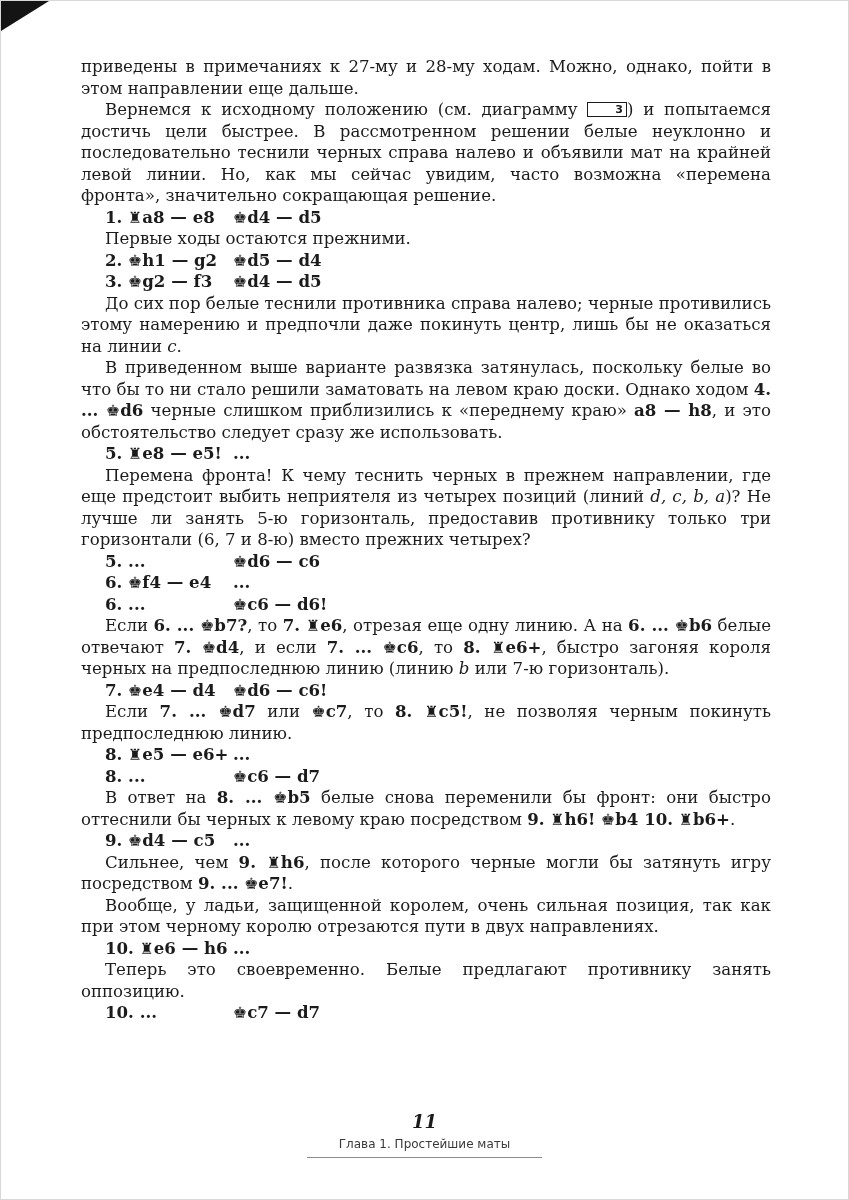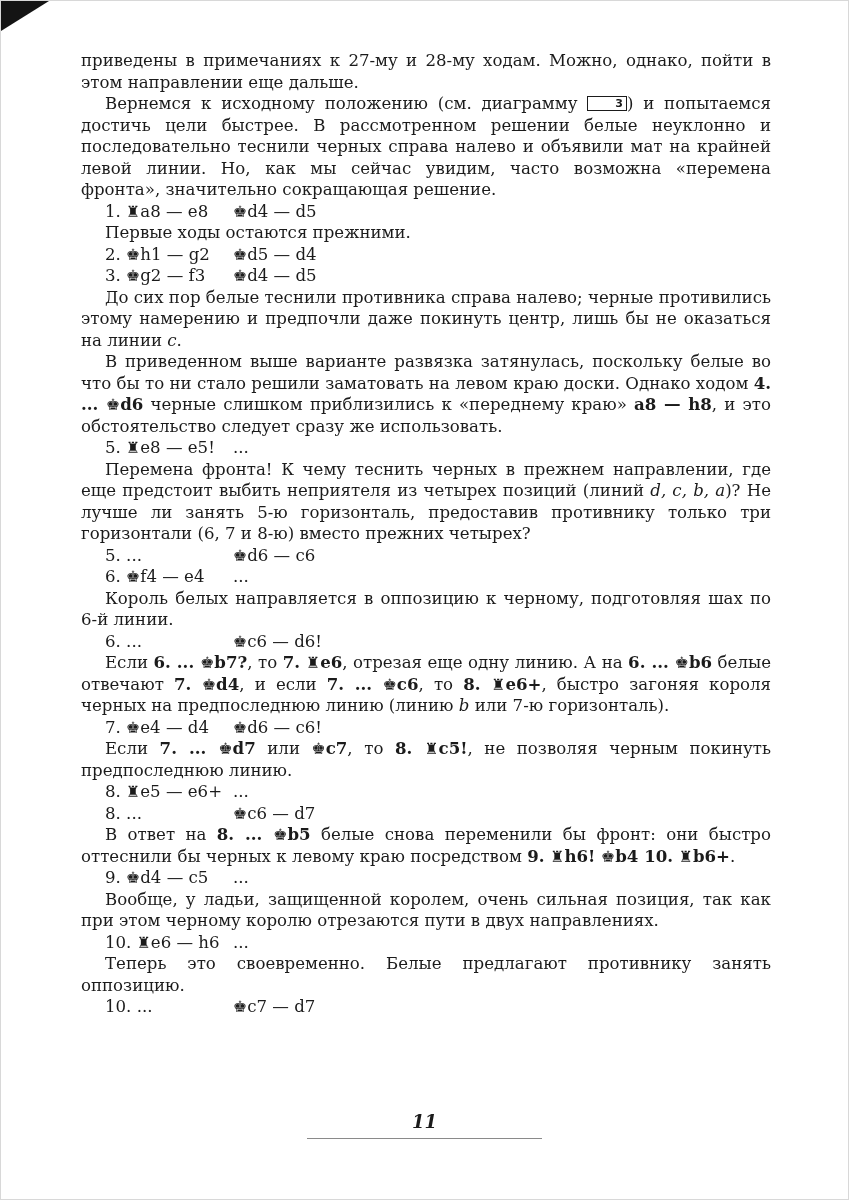--- a/index.html
+++ b/index.html
@@ -13,27 +13,27 @@
     font-family:"DejaVu Serif", serif;
     color:#1b1b1b;
   }
   .corner {
     position:absolute; top:0; left:0;
     width:0; height:0;
     border-top:30px solid #141414;
     border-right:48px solid transparent;
   }
   .body {
-    position:absolute; left:80px; top:49px; width:690px;
+    position:absolute; left:80px; top:55px; width:690px;
     font-size:16.6px; line-height:21.5px;
     text-align:justify;
   }
   .para { text-indent:24px; }
   .para.noindent { text-indent:0; }
-  .move { padding-left:24px; font-weight:400; }
+  .move { padding-left:24px; font-weight:700; }
   .mv-w { display:inline-block; min-width:128px; }
   .b { font-weight:700; }
   .i { font-style:italic; }
   .f { font-family:"DejaVu Sans", sans-serif; font-size:0.95em; }
   .d {
     display:inline-block;
     border:1.5px solid #1b1b1b;
     font-weight:700;
     font-size:11px; line-height:13px;
     padding:0 3px;
@@ -71,31 +71,32 @@
       <div class="move"><span class="mv-w"><span>1. </span><span class="f">♜</span><span>a8 — e8</span></span><span class="mv-b"><span class="f">♚</span><span>d4 — d5</span></span></div>
       <div class="para"><span>Первые ходы остаются прежними.</span></div>
       <div class="move"><span class="mv-w"><span>2. </span><span class="f">♚</span><span>h1 — g2</span></span><span class="mv-b"><span class="f">♚</span><span>d5 — d4</span></span></div>
       <div class="move"><span class="mv-w"><span>3. </span><span class="f">♚</span><span>g2 — f3</span></span><span class="mv-b"><span class="f">♚</span><span>d4 — d5</span></span></div>
       <div class="para"><span>До сих пор белые теснили противника справа налево; черные противились этому намерению и предпочли даже покинуть центр, лишь бы не оказаться на линии </span><span class="i">c</span><span>.</span></div>
       <div class="para"><span>В приведенном выше варианте развязка затянулась, поскольку белые во что бы то ни стало решили заматовать на левом краю доски. Однако ходом </span><span class="b">4. ... </span><span class="b f">♚</span><span class="b">d6</span><span> черные слишком приблизились к «переднему краю» </span><span class="b">a8 — h8</span><span>, и это обстоятельство следует сразу же использовать.</span></div>
       <div class="move"><span class="mv-w"><span>5. </span><span class="f">♜</span><span>e8 — e5!</span></span><span class="mv-b"><span>...</span></span></div>
       <div class="para"><span>Перемена фронта! К чему теснить черных в прежнем направлении, где еще предстоит выбить неприятеля из четырех позиций (линий </span><span class="i">d, c, b, a</span><span>)? Не лучше ли занять 5-ю горизонталь, предоставив противнику только три горизонтали (6, 7 и 8-ю) вместо прежних четырех?</span></div>
       <div class="move"><span class="mv-w"><span>5. ...</span></span><span class="mv-b"><span class="f">♚</span><span>d6 — c6</span></span></div>
       <div class="move"><span class="mv-w"><span>6. </span><span class="f">♚</span><span>f4 — e4</span></span><span class="mv-b"><span>...</span></span></div>
-      <div class="para"><span>Король белых направляется в оппозицию к черному, подготовляя шах по 6-й линии.</span></div>
       <div class="move"><span class="mv-w"><span>6. ...</span></span><span class="mv-b"><span class="f">♚</span><span>c6 — d6!</span></span></div>
       <div class="para"><span>Если </span><span class="b">6. ... </span><span class="b f">♚</span><span class="b">b7?</span><span>, то </span><span class="b">7. </span><span class="b f">♜</span><span class="b">e6</span><span>, отрезая еще одну линию. А на </span><span class="b">6. ... </span><span class="b f">♚</span><span class="b">b6</span><span> белые отвечают </span><span class="b">7. </span><span class="b f">♚</span><span class="b">d4</span><span>, и если </span><span class="b">7. ... </span><span class="b f">♚</span><span class="b">c6</span><span>, то </span><span class="b">8. </span><span class="b f">♜</span><span class="b">e6+</span><span>, быстро загоняя короля черных на предпоследнюю линию (линию </span><span class="i">b</span><span> или 7-ю горизонталь).</span></div>
       <div class="move"><span class="mv-w"><span>7. </span><span class="f">♚</span><span>e4 — d4</span></span><span class="mv-b"><span class="f">♚</span><span>d6 — c6!</span></span></div>
       <div class="para"><span>Если </span><span class="b">7. ... </span><span class="b f">♚</span><span class="b">d7</span><span> или </span><span class="b f">♚</span><span class="b">c7</span><span>, то </span><span class="b">8. </span><span class="b f">♜</span><span class="b">c5!</span><span>, не позволяя черным покинуть предпоследнюю линию.</span></div>
       <div class="move"><span class="mv-w"><span>8. </span><span class="f">♜</span><span>e5 — e6+</span></span><span class="mv-b"><span>...</span></span></div>
       <div class="move"><span class="mv-w"><span>8. ...</span></span><span class="mv-b"><span class="f">♚</span><span>c6 — d7</span></span></div>
       <div class="para"><span>В ответ на </span><span class="b">8. ... </span><span class="b f">♚</span><span class="b">b5</span><span> белые снова переменили бы фронт: они быстро оттеснили бы черных к левому краю посредством </span><span class="b">9. </span><span class="b f">♜</span><span class="b">h6! </span><span class="b f">♚</span><span class="b">b4 </span><span class="b">10. </span><span class="b f">♜</span><span class="b">b6+</span><span>.</span></div>
       <div class="move"><span class="mv-w"><span>9. </span><span class="f">♚</span><span>d4 — c5</span></span><span class="mv-b"><span>...</span></span></div>
+      <div class="para"><span>Сильнее, чем </span><span class="b">9. </span><span class="b f">♜</span><span class="b">h6</span><span>, после которого черные могли бы затянуть игру посредством </span><span class="b">9. ... </span><span class="b f">♚</span><span class="b">e7!</span><span>.</span></div>
       <div class="para"><span>Вообще, у ладьи, защищенной королем, очень сильная позиция, так как при этом черному королю отрезаются пути в двух направлениях.</span></div>
       <div class="move"><span class="mv-w"><span>10. </span><span class="f">♜</span><span>e6 — h6</span></span><span class="mv-b"><span>...</span></span></div>
       <div class="para"><span>Теперь это своевременно. Белые предлагают противнику занять оппозицию.</span></div>
       <div class="move"><span class="mv-w"><span>10. ...</span></span><span class="mv-b"><span class="f">♚</span><span>c7 — d7</span></span></div>
     </div>
   <div class="footer">
     <div class="pagenum">11</div>
+    <div class="chapter">Глава 1. Простейшие маты</div>
     <div class="rule"></div>
   </div>
 </div>
 
 </body></html>

